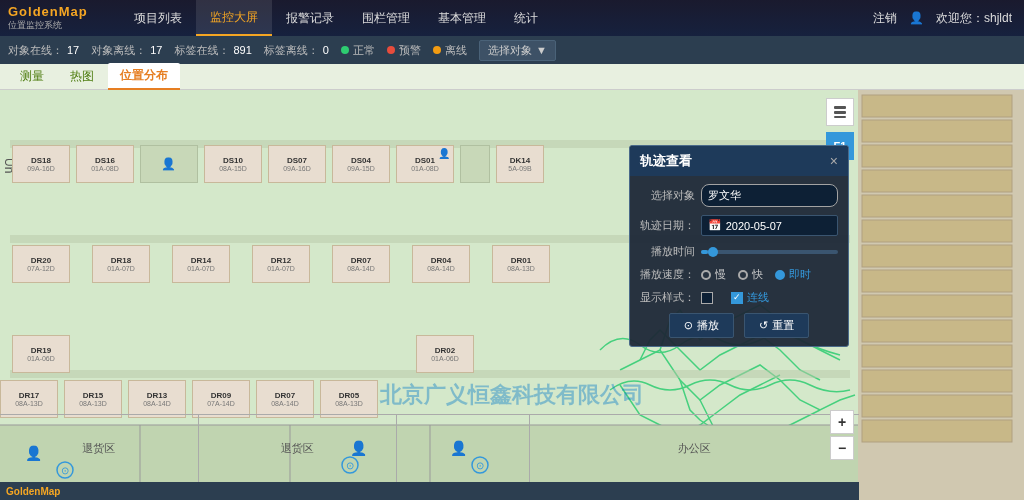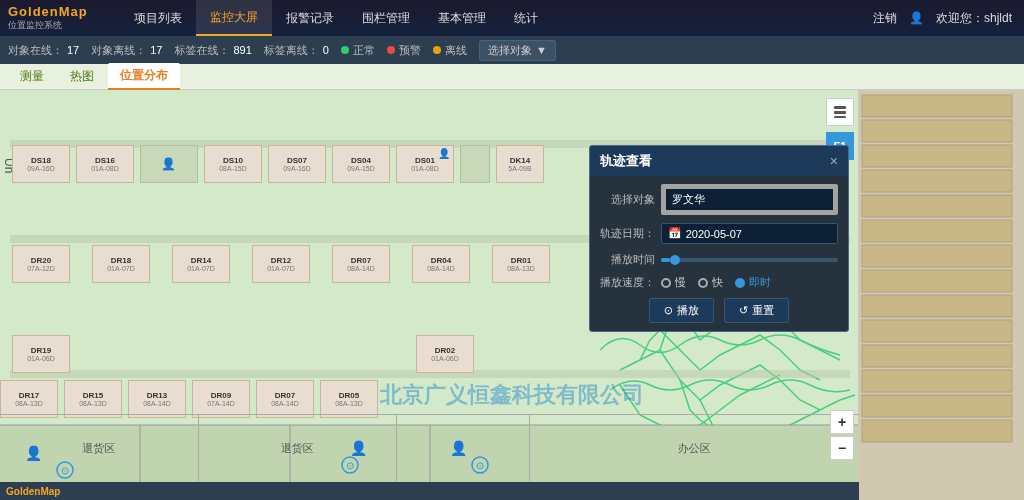--- a/index.html
+++ b/index.html
@@ -49,28 +49,28 @@
 
     
     .layer-btn { position: absolute; right: 170px; top: 8px; width: 28px; height: 28px; background: #fff; border: 1px solid #ccc; display: flex; align-items: center; justify-content: center; cursor: pointer; }
     .f1-btn { position: absolute; right: 170px; top: 42px; width: 28px; height: 28px; background: #3498db; border: none; color: #fff; display: flex; align-items: center; justify-content: center; cursor: pointer; font-size: 11px; font-weight: bold; }
 
     
     .watermark { position: absolute; bottom: 90px; left: 50%; transform: translateX(-50%); font-size: 22px; color: rgba(0, 120, 200, 0.4); font-weight: bold; white-space: nowrap; pointer-events: none; }
     .bottom-bar-logo { color: #f5a623; font-size: 10px; font-weight: bold; }
 
     
-    .track-panel { position: absolute; top: 55px; right: 175px; width: 260px; background: rgba(30, 40, 55, 0.95); border: 1px solid #4a6a8a; border-radius: 3px; color: #eee; font-size: 12px; z-index: 100; }
+    .track-panel { position: absolute; top: 55px; right: 175px; width: 220px; background: rgba(30, 40, 55, 0.95); border: 1px solid #4a6a8a; border-radius: 3px; color: #eee; font-size: 12px; z-index: 100; }
     .track-panel-header { background: #1e3a5a; padding: 6px 10px; display: flex; align-items: center; justify-content: space-between; border-radius: 3px 3px 0 0; }
     .track-panel-title { color: #fff; font-size: 13px; font-weight: bold; }
     .track-panel-close { color: #aaa; cursor: pointer; font-size: 14px; }
     .track-panel-body { padding: 8px 10px; display: flex; flex-direction: column; gap: 8px; }
     .track-row { display: flex; align-items: center; gap: 6px; }
     .track-label { color: #bbb; width: 55px; font-size: 11px; text-align: right; }
-    .track-value { background: #0d2035; border: 5px solid #a3a3a3; border-radius: 2px; padding: 3px 6px; color: #fff; font-size: 11px; flex: 1; }
+    .track-value { background: #0d2035; border: 1px solid #a3a3a3; border-radius: 8px; padding: 3px 6px; color: #fff; font-size: 11px; flex: 1; }
     .track-date-value { background: #0d2035; border: 1px solid #3a5570; border-radius: 2px; padding: 3px 6px; color: #fff; font-size: 11px; flex: 1; display: flex; align-items: center; gap: 4px; }
     .slider-track { flex: 1; height: 4px; background: #3a5570; border-radius: 2px; position: relative; }
     .slider-thumb { width: 10px; height: 10px; background: #3498db; border-radius: 50%; position: absolute; top: -3px; left: 5%; cursor: pointer; }
     .slider-fill { height: 100%; background: #3498db; border-radius: 2px; width: 5%; }
     .speed-options { display: flex; align-items: center; gap: 12px; flex: 1; }
     .radio-group { display: flex; align-items: center; gap: 4px; }
     .radio-circle { width: 10px; height: 10px; border-radius: 50%; border: 2px solid #aaa; display: inline-block; }
     .radio-circle.selected { border-color: #3498db; background: #3498db; }
     .radio-label { font-size: 11px; color: #ccc; }
     .checkbox-group { display: flex; align-items: center; gap: 4px; }
@@ -399,20 +399,31 @@
             <span class="radio-circle"></span>
             <span class="radio-label">快</span>
           </div>
           <div class="radio-group">
             <span class="radio-circle selected"></span>
             <span class="radio-label" style="color:#3498db;">即时</span>
           </div>
         </div>
       </div>
 
+      <div class="track-row">
+        <span class="track-label">显示样式：</span>
+        <div class="checkbox-group">
+          <span class="checkbox-box"></span>
+          <span class="radio-label"></span>
+        </div>
+        <div class="checkbox-group" style="margin-left:8px;">
+          <span class="checkbox-box checked"></span>
+          <span class="radio-label" style="color:#3498db;">连线</span>
+        </div>
+      </div>
 
       <div class="track-btns">
         <button class="track-btn">
           <span>⊙</span>
           <span>播放</span>
         </button>
         <button class="track-btn">
           <span>↺</span>
           <span>重置</span>
         </button>

